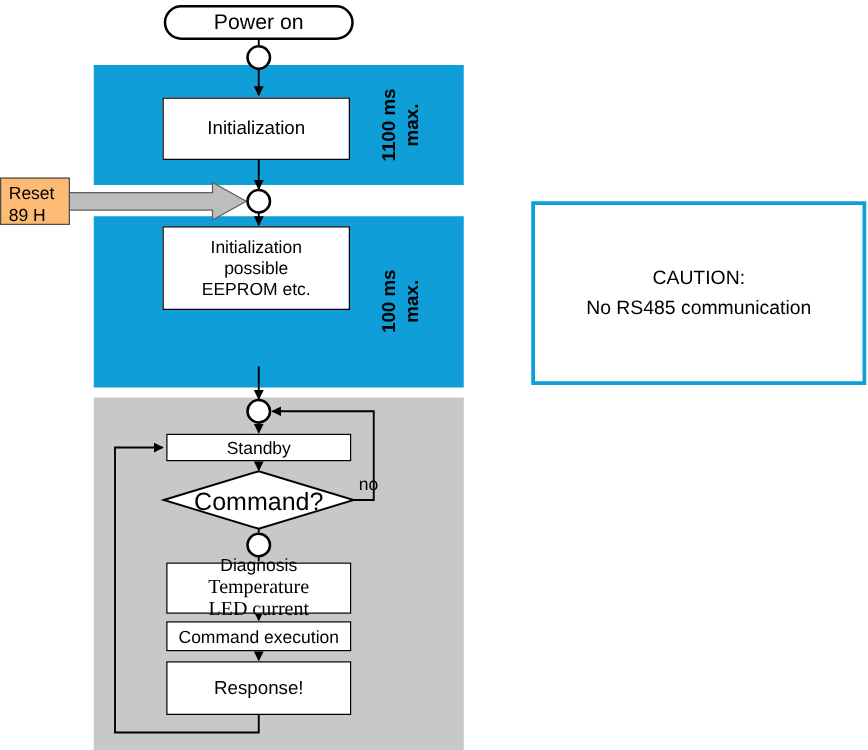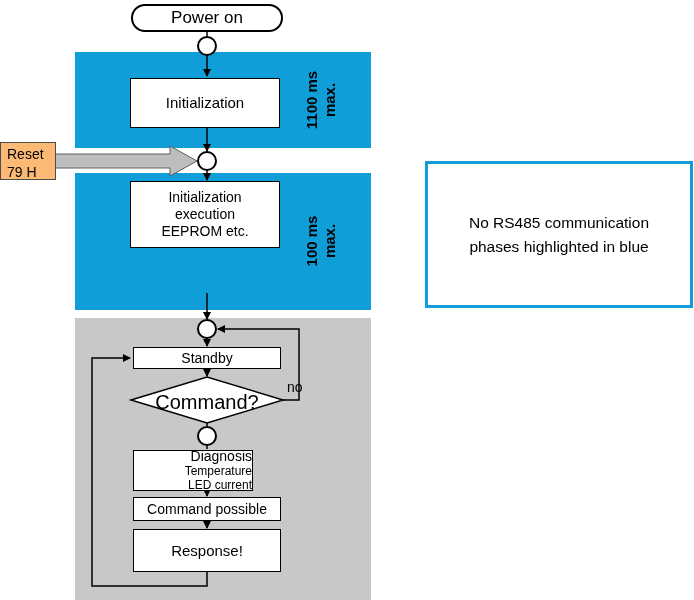--- a/index.html
+++ b/index.html
@@ -10,21 +10,21 @@
   .region-blue { background:#0f9ed8; }
   .region-gray { background:#c8c8c8; }
   #svg-layer { position:absolute; left:0; top:0; width:694px; height:600px; }
   .node { position:absolute; background:#ffffff; border:1.5px solid #000;
           display:flex; flex-direction:column; align-items:center; justify-content:center;
           text-align:center; line-height:1.2; z-index:3; }
   .stadium { border-radius:15px; border-width:2px; font-size:17px; }
   .f15 { font-size:15px; }
   .f14 { font-size:14px; }
   .f13 { font-size:13px; }
-  .f11 { font-size:12px; line-height:1.15; }
+  .f11 { font-size:16px; line-height:1.15;font-family:Liberation Serif, serif; }
   .vlabel { position:absolute; transform:translate(-50%,-50%) rotate(-90deg);
             font-weight:bold; font-size:15px; text-align:center; line-height:1.2;
             white-space:nowrap; z-index:3; }
   #reset-box { position:absolute; left:0; top:142px; width:56px; height:38px;
                background:#fdba74; border:1px solid #4d4d4d; font-size:14px;
                line-height:1.3; padding:2px 0 0 6px; z-index:3; }
   #diamond-label { position:absolute; left:139px; top:391px; width:136px;
                    text-align:center; font-size:20px; z-index:3; }
   #no-label { position:absolute; left:287px; top:379px; font-size:14px; z-index:3; }
   #caution-box { position:absolute; left:425px; top:161px; width:268px; height:147px;
@@ -82,55 +82,55 @@
     <span>Initialization</span>
   </div>
 
   <div class="vlabel" style="left:321px; top:100px;">
     <div>1100 ms</div>
     <div>max.</div>
   </div>
 
   <div id="reset-box">
     <div>Reset</div>
-    <div>79 H</div>
+    <div>89 H</div>
   </div>
 
   <div class="node f14" style="left:130px; top:181px; width:150px; height:67px;">
     <div>Initialization</div>
-    <div>execution</div>
+    <div>possible</div>
     <div>EEPROM etc.</div>
   </div>
 
 
   <div class="vlabel" style="left:321px; top:241px;">
     <div>100 ms</div>
     <div>max.</div>
   </div>
 
   <div class="node f14" style="left:133px; top:347px; width:148px; height:22px;">
     <span>Standby</span>
   </div>
 
   <div id="diamond-label">Command?</div>
 
   <div id="no-label">no</div>
 
-  <div class="node" style="left:133px; top:450px; width:120px; height:41px;align-items:flex-end;">
+  <div class="node" style="left:133px; top:450px; width:148px; height:41px;">
     <div class="f14">Diagnosis</div>
     <div class="f11">Temperature</div>
     <div class="f11">LED current</div>
   </div>
 
   <div class="node f14" style="left:133px; top:497px; width:148px; height:24px;">
-    <span>Command possible</span>
+    <span>Command execution</span>
   </div>
 
   <div class="node f15" style="left:133px; top:529px; width:148px; height:43px;">
     <span>Response!</span>
   </div>
 
   <div id="caution-box">
+    <div>CAUTION:</div>
     <div><span>No </span><span class="bold">RS485 communication</span></div>
-    <div>phases highlighted in blue</div>
   </div>
 
 </div>
 
 </body></html>

